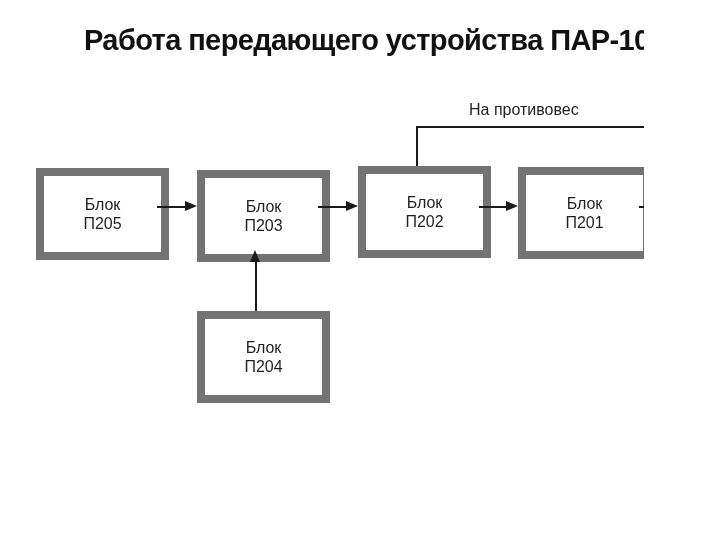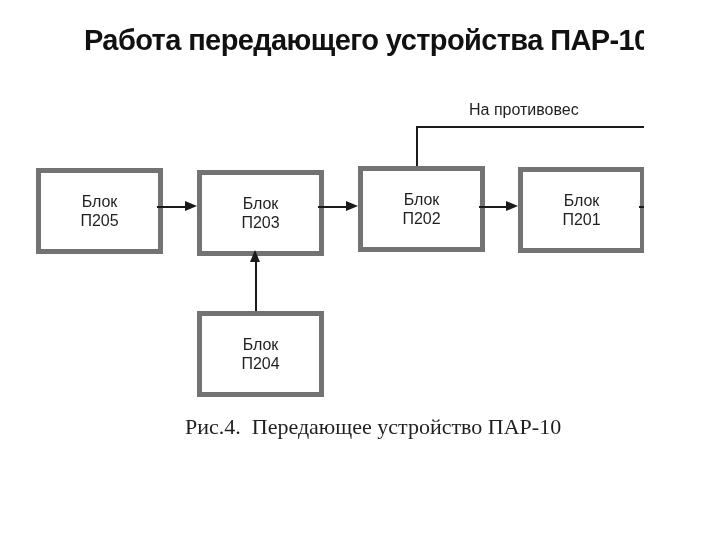--- a/index.html
+++ b/index.html
@@ -20,21 +20,21 @@
     font-size: 29px;
     font-weight: 700;
     letter-spacing: -0.6px;
     color: #111111;
     white-space: nowrap;
   }
   .block {
     position: absolute;
     width: 117px;
     height: 76px;
-    border: 5px solid #737373;
+    border: 8px solid #737373;
     background: #ffffff;
     display: flex;
     flex-direction: column;
     align-items: center;
     justify-content: center;
     font-size: 16px;
     line-height: 19px;
     color: #1f1f1f;
     text-align: center;
   }
@@ -139,15 +139,14 @@
     <div class="ah-u a5"></div>
 
     <div class="line v l6v"></div>
     <div class="line h l6h"></div>
     <div class="ah-r a6"></div>
 
     <div class="cw-label">На противовес</div>
 
   </div>
 
-  <div class="caption">Рис.4.  Передающее устройство ПАР-10</div>
 
 </div>
 
 </body></html>

